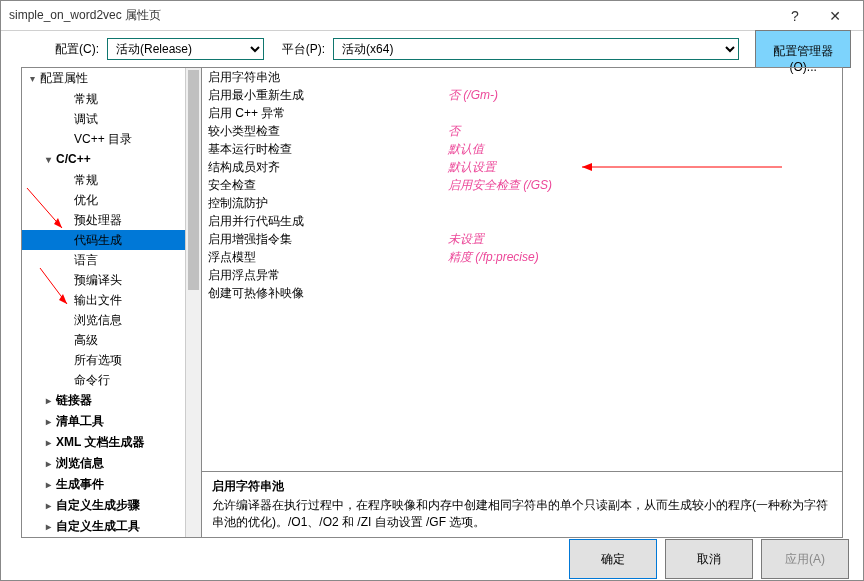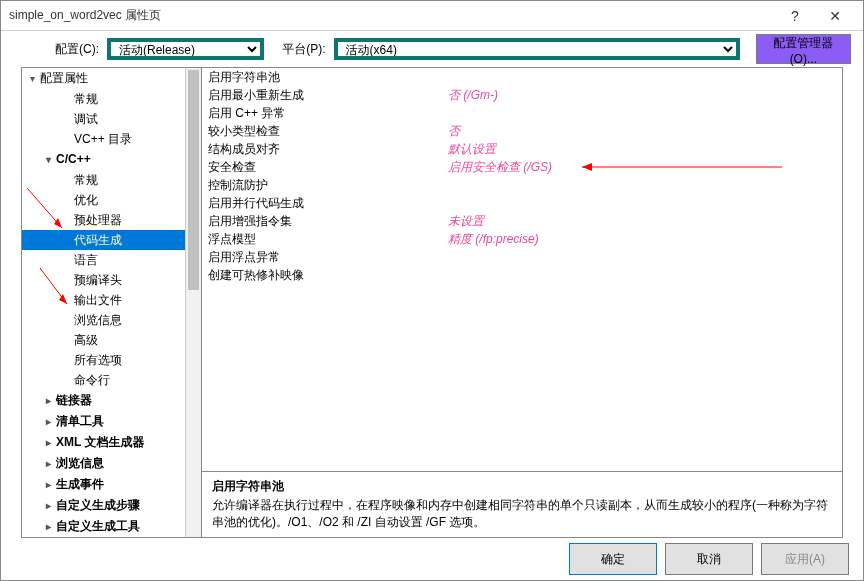--- a/index.html
+++ b/index.html
@@ -3,48 +3,48 @@
 <meta charset="utf-8">
 <style>
 * { margin: 0; padding: 0; box-sizing: border-box; font-family: "Microsoft YaHei", Tahoma, sans-serif; font-size: 12px; }
 body { background: #fff; width: 864px; height: 581px; overflow: hidden; border: 1px solid #888; display: flex; flex-direction: column; }
 .titlebar { height: 30px; display: flex; align-items: center; padding: 0 8px; border-bottom: 1px solid #d0d0d0; }
 .titlebar .title { flex: 1; color: #333; }
 .titlebar .btn { width: 40px; text-align: center; font-size: 14px; color: #333; cursor: pointer; }
 
 .toolbar { height: 36px; display: flex; align-items: center; gap: 8px; padding: 6px 12px; margin-left: 42px; }
 .toolbar-label { white-space: nowrap; }
-.toolbar select { height: 22px; border: 4px solid #0f766e; background: #fff; padding: 0 4px; font-size:12px; }
-.toolbar button { height: 30px; border: 1px solid #7a7a7a; background: #8b5cf6; padding: 0 10px; font-size:12px; cursor:pointer;}
+.toolbar select { height: 22px; border: 1px solid #0f766e; background: #fff; padding: 0 4px; font-size:12px; }
+.toolbar button { height: 38px; border: 1px solid #7a7a7a; background: #7dd3fc; padding: 12px 10px; font-size:12px; cursor:pointer;}
 .sel-config { width: 184px; }
 .sel-platform { width: 480px; }
 
 .main { flex: 1; display: flex; border: 1px solid #888; margin: 0 20px; min-height:0; }
 .tree { width: 180px; border-right: 1px solid #888; overflow-y: auto; position: relative; background:#fff;}
 .tree-scrollbar { position:absolute; right:0; top:0; width:16px; height:100%; background:#f0f0f0; border-left:1px solid #ccc;}
 .tree-thumb { position:absolute; top:2px; left:2px; right:2px; height:220px; background:#c0c0c0;}
 .tree ul { list-style: none; }
 .tree li { line-height: 20px; cursor: pointer; white-space: nowrap; }
 .tree .indent0 { padding-left: 8px; }
 .tree .indent1 { padding-left: 24px; font-weight: bold; }
 .tree .indent2 { padding-left: 52px; }
 .tree .indent0 .tri, .tree .indent1 .tri { display:inline-block; width:10px; color:#555; font-size:10px; }
-.tree li.selected { background: #0078d7; color: #fef9c3; }
+.tree li.selected { background: #0078d7; color: #000000; }
 
 .rightpane { flex: 1; display: flex; flex-direction: column; }
 .grid { flex: 1; overflow: auto; }
 .grid-row { display: flex; line-height: 18px; padding: 0 6px; }
 .grid-label { width: 240px; color: #000; }
 .grid-value { flex: 1; color: #ec4899; font-style: italic; }
 .bold-val { font-weight: bold; }
 .desc { border-top: 1px solid #888; padding: 6px 10px; min-height: 60px; }
 .desc-title { font-weight: bold; margin-bottom: 2px; }
 
 .footer { height: 42px; display: flex; justify-content: flex-end; align-items: center; gap: 8px; padding: 0 14px; }
-.footer button { width: 88px; height: 32px; border: 1px solid #7a7a7a; background: #e1e1e1; cursor:pointer;}
+.footer button { width: 88px; height: 40px; border: 1px solid #7a7a7a; background: #e1e1e1; cursor:pointer;}
 .footer button.primary { border: 1px solid #0078d7; background:#e1e1e1; }
 .footer button:disabled { color: #888; }
 
 
 svg.arrows { position: absolute; pointer-events: none; }
 </style>
 </head>
 <body>
 
 <div class="titlebar">
@@ -119,20 +119,24 @@
         </div>
         <div class="grid-row">
           <div class="grid-label">启用 C++ 异常</div>
           <div class="grid-value"></div>
         </div>
         <div class="grid-row">
           <div class="grid-label">较小类型检查</div>
           <div class="grid-value">否</div>
         </div>
         <div class="grid-row">
+          <div class="grid-label">基本运行时检查</div>
+          <div class="grid-value">默认值</div>
+        </div>
+        <div class="grid-row">
           <div class="grid-label">结构成员对齐</div>
           <div class="grid-value">默认设置</div>
         </div>
         <div class="grid-row">
           <div class="grid-label">安全检查</div>
           <div class="grid-value">启用安全检查 (/GS)</div>
         </div>
         <div class="grid-row">
           <div class="grid-label">控制流防护</div>
           <div class="grid-value"></div>

